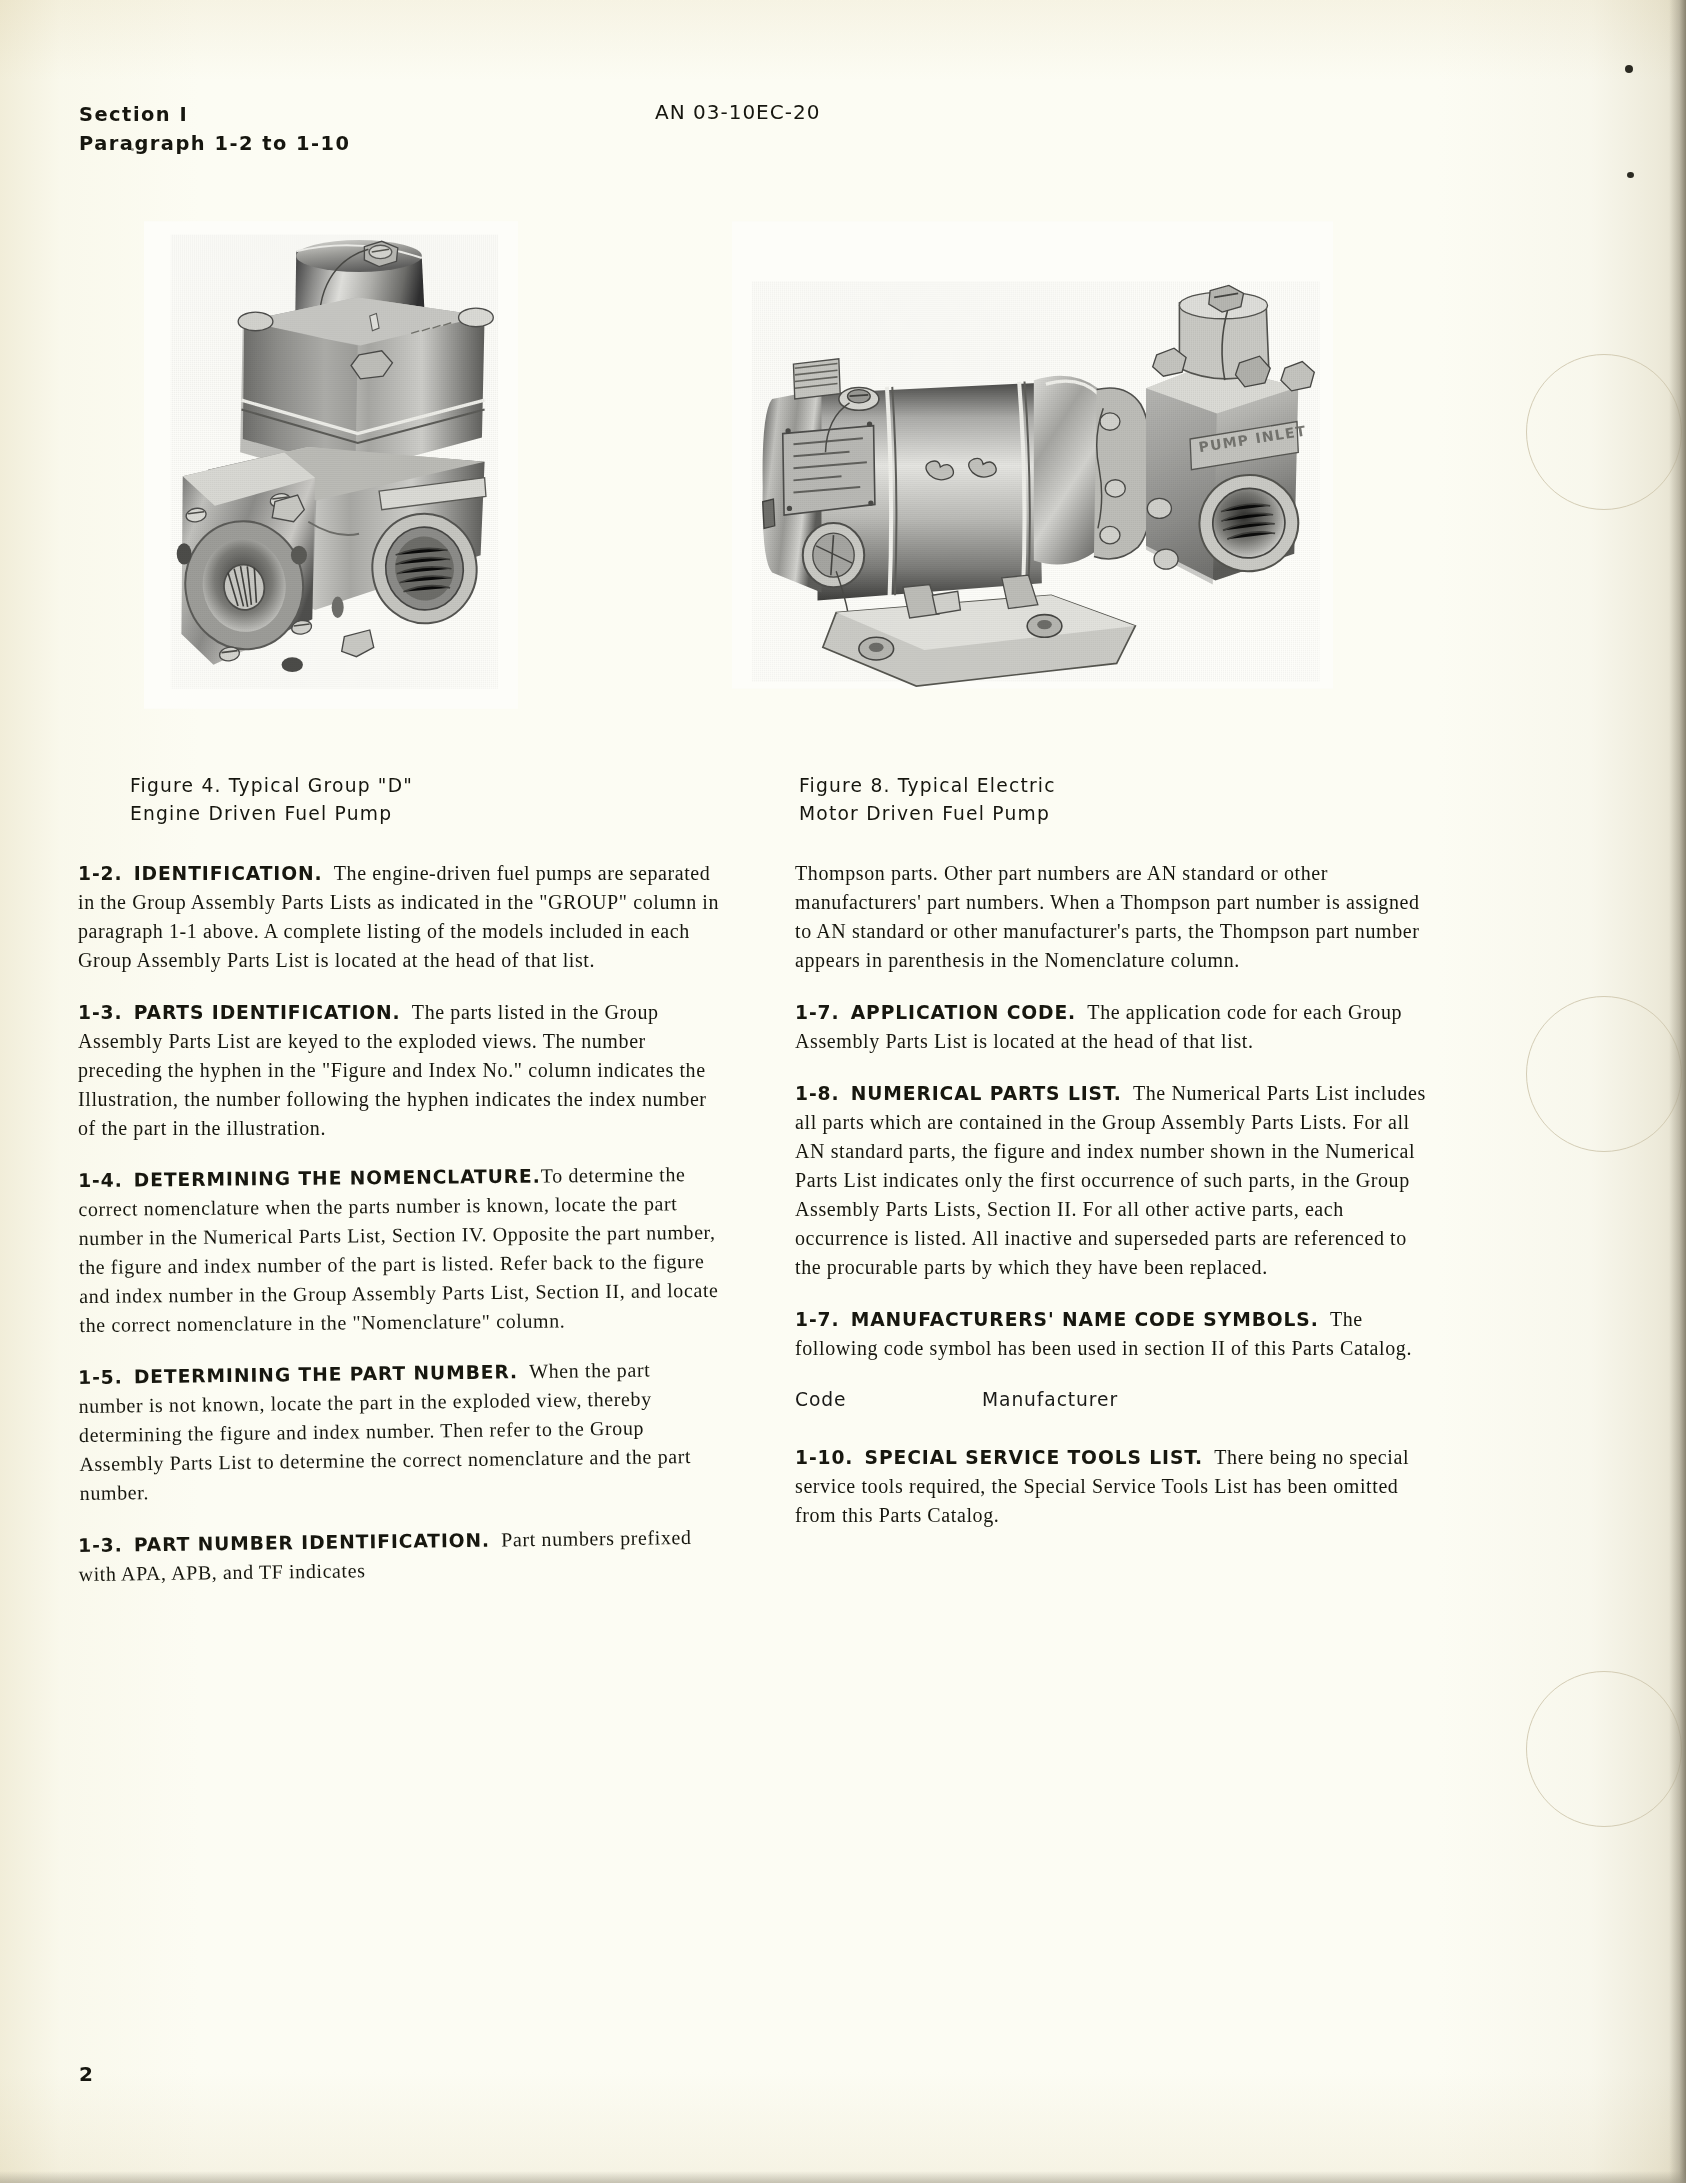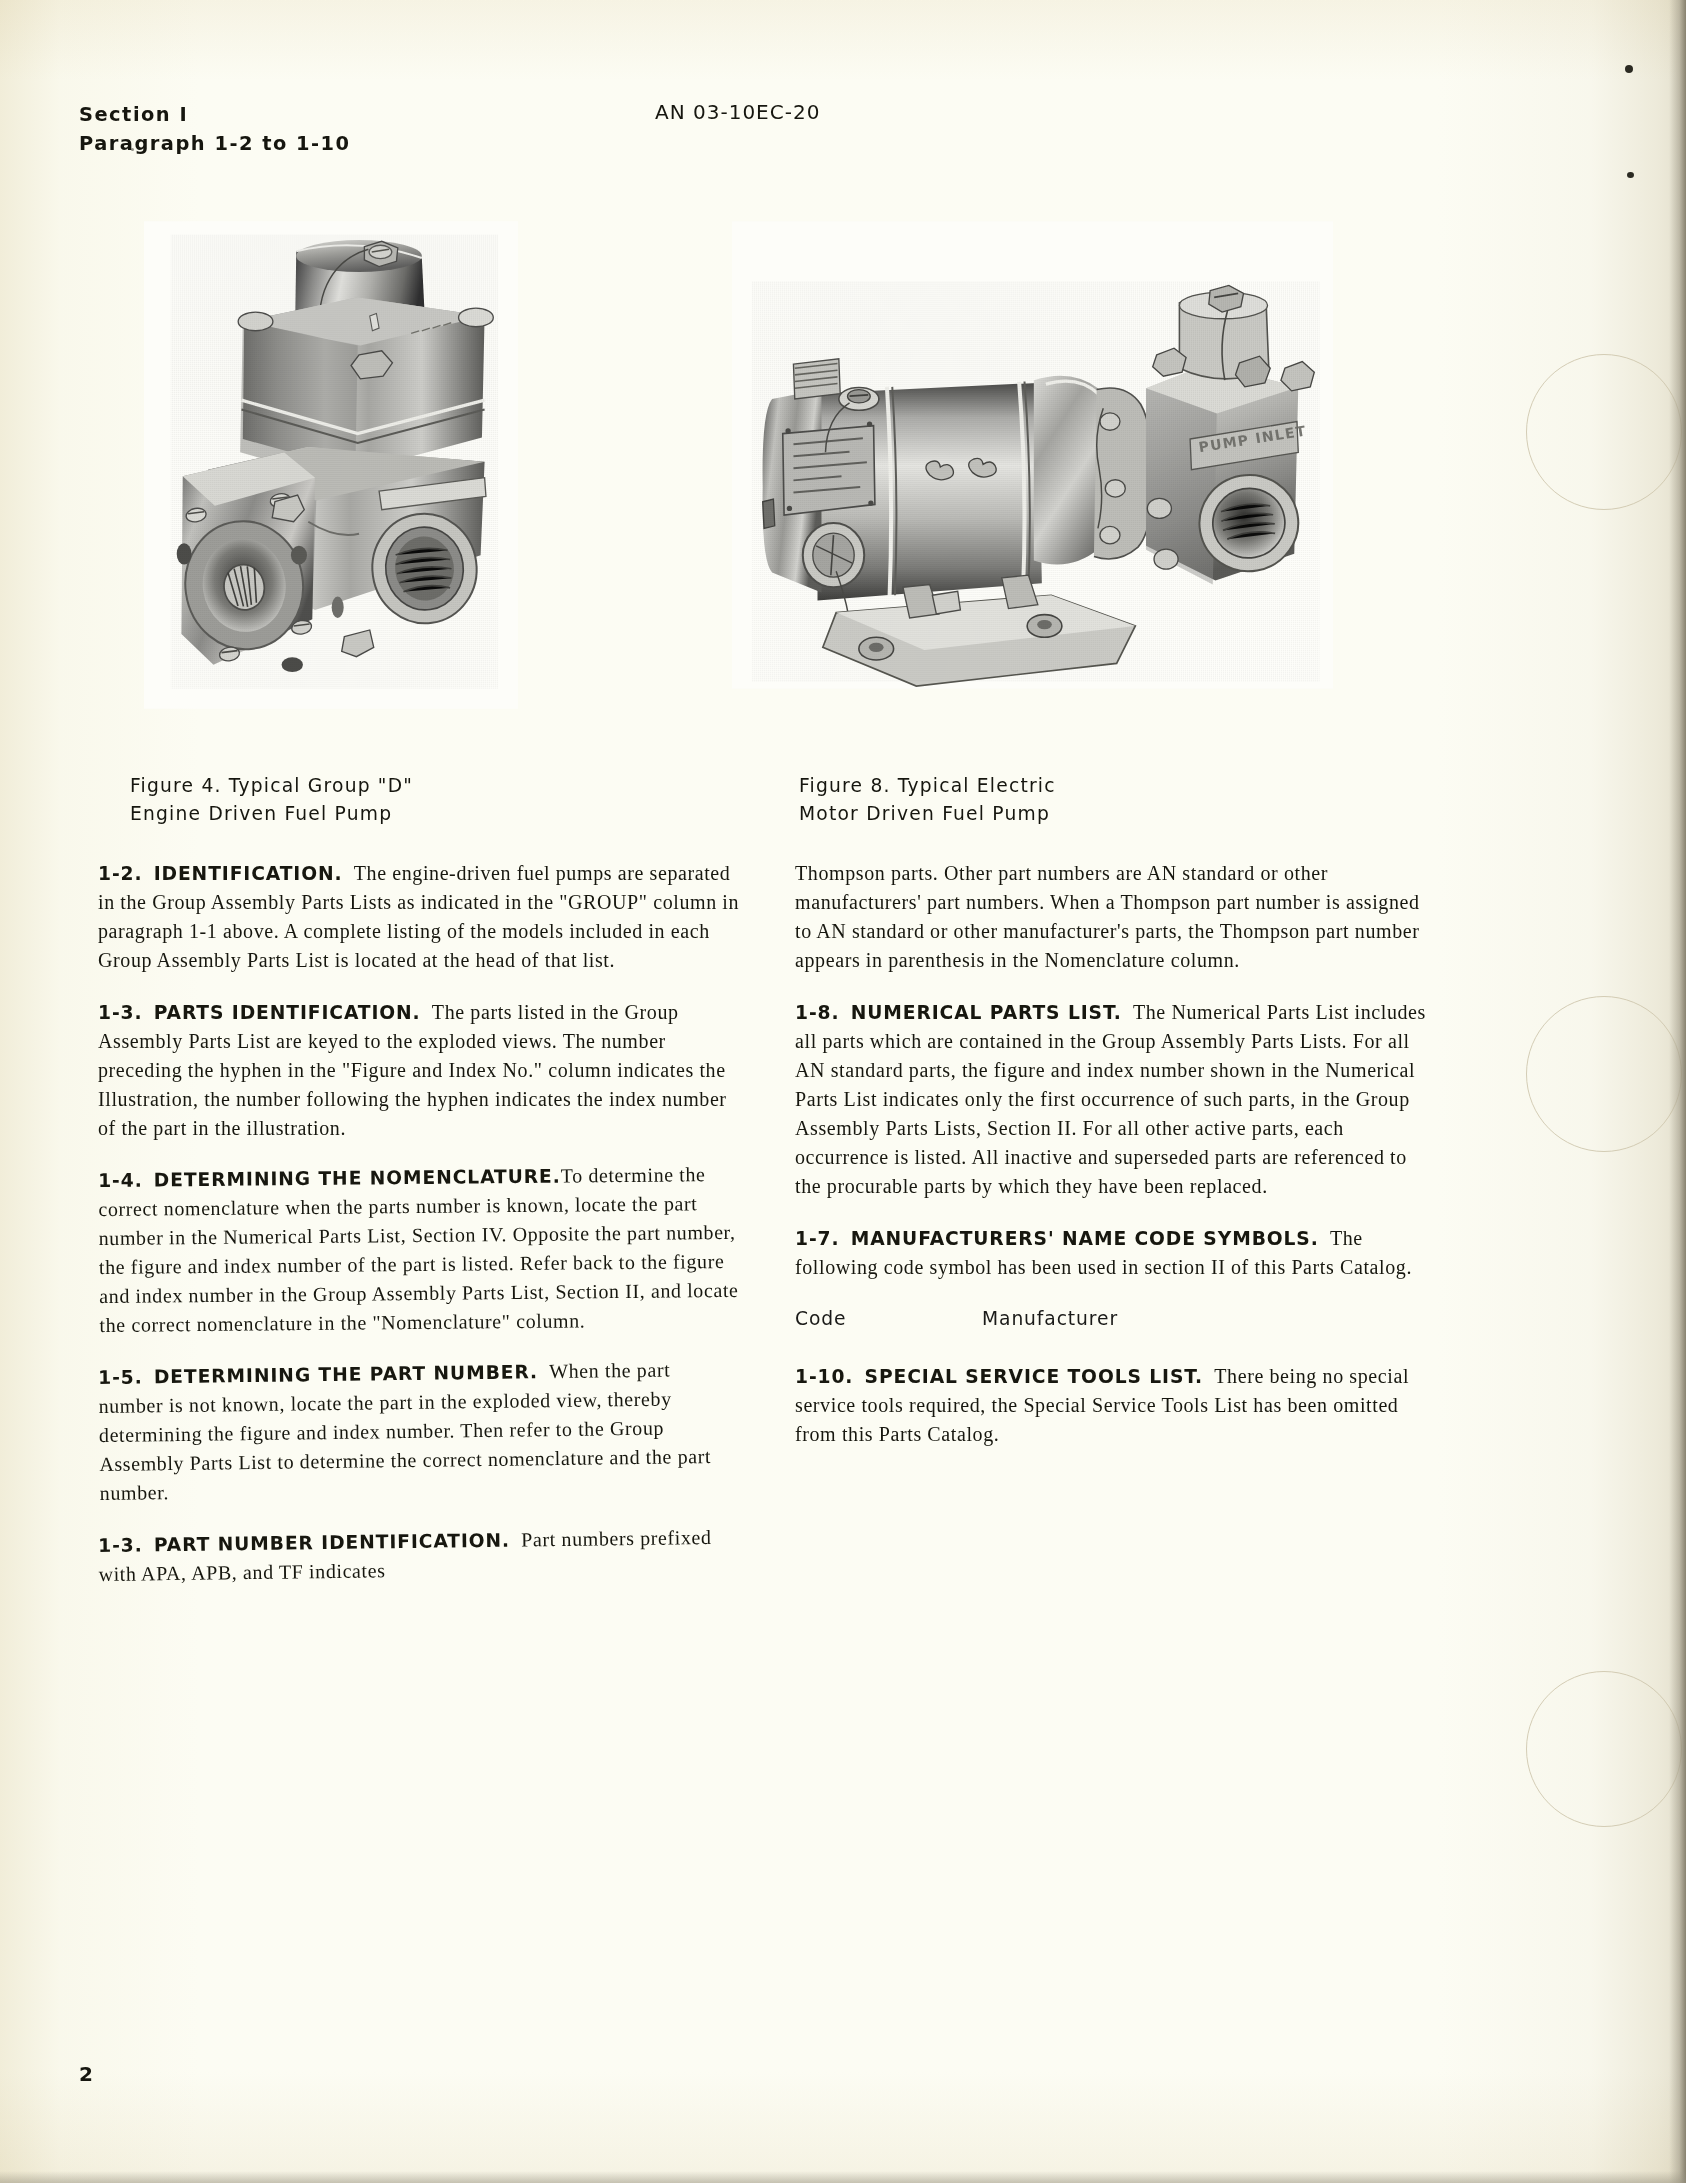--- a/index.html
+++ b/index.html
@@ -81,21 +81,21 @@
   }
   .caption-left  { left: 130px;  top: 772px; }
   .caption-right { left: 799px; top: 772px; }
 
   
   .col {
     position: absolute;
     top: 859px;
     width: 642px;
   }
-  .col-left  { left: 98px; }
+  .col-left  { left: 78px; }
   .col-right { left: 795px; }
 
   .para {
     font-family: "Liberation Serif", serif;
     font-size: 20px;
     line-height: 29px;
     letter-spacing: 0.6px;
     margin: 0 0 23px 0;
     text-align: left;
     white-space: pre-line;
@@ -476,20 +476,21 @@
     <p class="para skew-b"><span class="ph">1-5.</span>&nbsp;&nbsp;<span class="ph">DETERMINING THE PART NUMBER.</span>&nbsp;&nbsp;<span>When the part number is not known, locate the part in the exploded view, thereby determining the figure and index number.  Then refer to the Group Assembly Parts List to determine the correct nomenclature and the part number.</span></p>
 
     <p class="para skew-b"><span class="ph">1-3.</span>&nbsp;&nbsp;<span class="ph">PART NUMBER IDENTIFICATION.</span>&nbsp;&nbsp;<span>Part numbers prefixed with APA, APB, and TF indicates</span></p>
 
   </div>
 
   <div class="col col-right">
 
     <p class="para">Thompson parts.  Other part numbers are AN standard or other manufacturers' part numbers.  When a Thompson part number is assigned to AN standard or other manufacturer's parts, the Thompson part number appears in parenthesis in the Nomenclature column.</p>
 
+    <p class="para"><span class="ph">1-7.</span>&nbsp;&nbsp;<span class="ph">APPLICATION CODE.</span>&nbsp;&nbsp;<span>The application code for each Group Assembly Parts List is located at the head of that list.</span></p>
 
     <p class="para"><span class="ph">1-8.</span>&nbsp;&nbsp;<span class="ph">NUMERICAL PARTS LIST.</span>&nbsp;&nbsp;<span>The Numerical Parts List includes all parts which are contained in the Group Assembly Parts Lists.  For all AN standard parts, the figure and index number shown in the Numerical Parts List indicates only the first occurrence of such parts, in the Group Assembly Parts Lists, Section II.  For all other active parts, each occurrence is listed. All inactive and superseded parts are referenced to the procurable parts by which they have been replaced.</span></p>
 
     <p class="para"><span class="ph">1-7.</span>&nbsp;&nbsp;<span class="ph">MANUFACTURERS' NAME CODE SYMBOLS.</span>&nbsp;&nbsp;<span>The following code symbol has been used in section II of this Parts Catalog.</span></p>
 
     <div class="code-table">
       <div class="row head">
         <div class="c-code">Code</div>
         <div class="c-man">Manufacturer</div>
       </div>

